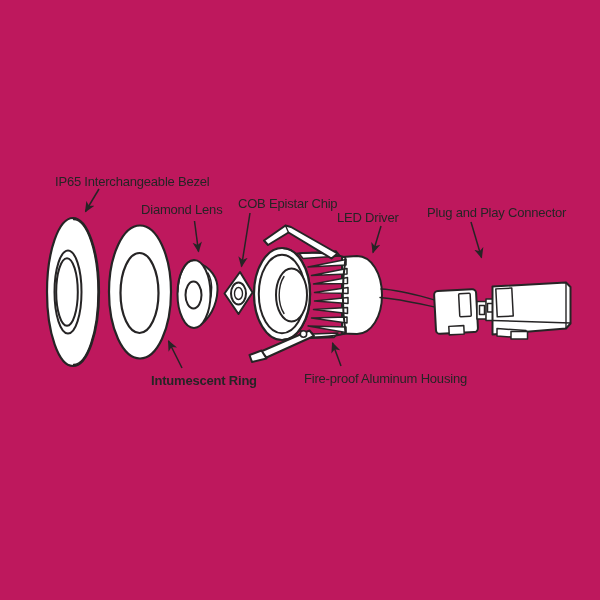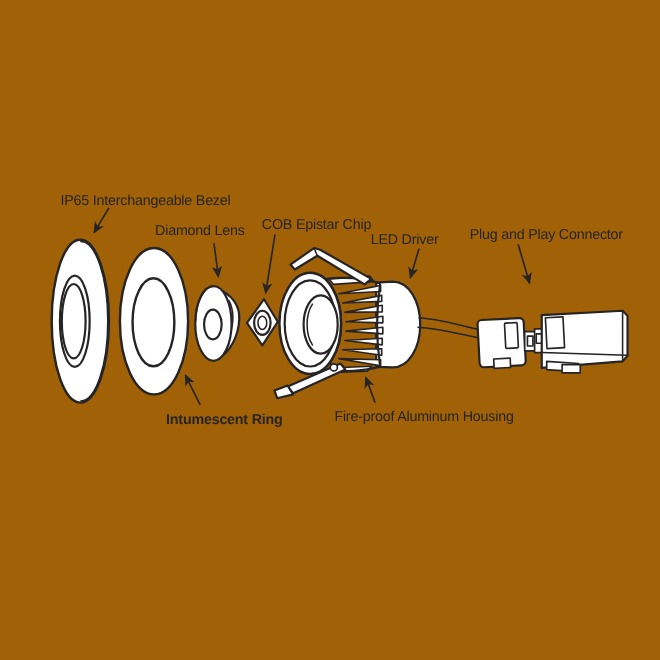--- a/index.html
+++ b/index.html
@@ -1,16 +1,16 @@
 <!DOCTYPE html>
 <html style="--line: #262425;"><head>
 <meta charset="utf-8">
 <style>
   html,body{margin:0;padding:0;background:#ffffff;}
-  .stage{position:relative;width:600px;height:600px;background:#a16207;overflow:hidden;
+  .stage{position:relative;width:600px;height:600px;background:#be185d;overflow:hidden;
          font-family:"Liberation Sans", sans-serif;}
   svg{display:block;}
   .s1{fill:none;stroke:var(--line,#262425);stroke-width:1.4;stroke-linecap:round;}
   .s2{fill:none;stroke:var(--line,#262425);stroke-width:2;stroke-linecap:round;}
   .s22{fill:none;stroke:var(--line,#262425);stroke-width:2.2;}
   .w2{fill:#ffffff;stroke:var(--line,#262425);stroke-width:2;stroke-linejoin:round;}
   .w22{fill:#ffffff;stroke:var(--line,#262425);stroke-width:2.2;}
   .w16{fill:#ffffff;stroke:var(--line,#262425);stroke-width:1.5;stroke-linejoin:round;}
   .arrow{fill:none;stroke:var(--line,#262425);stroke-width:1.5;}
   .head{fill:var(--line,#262425);}

